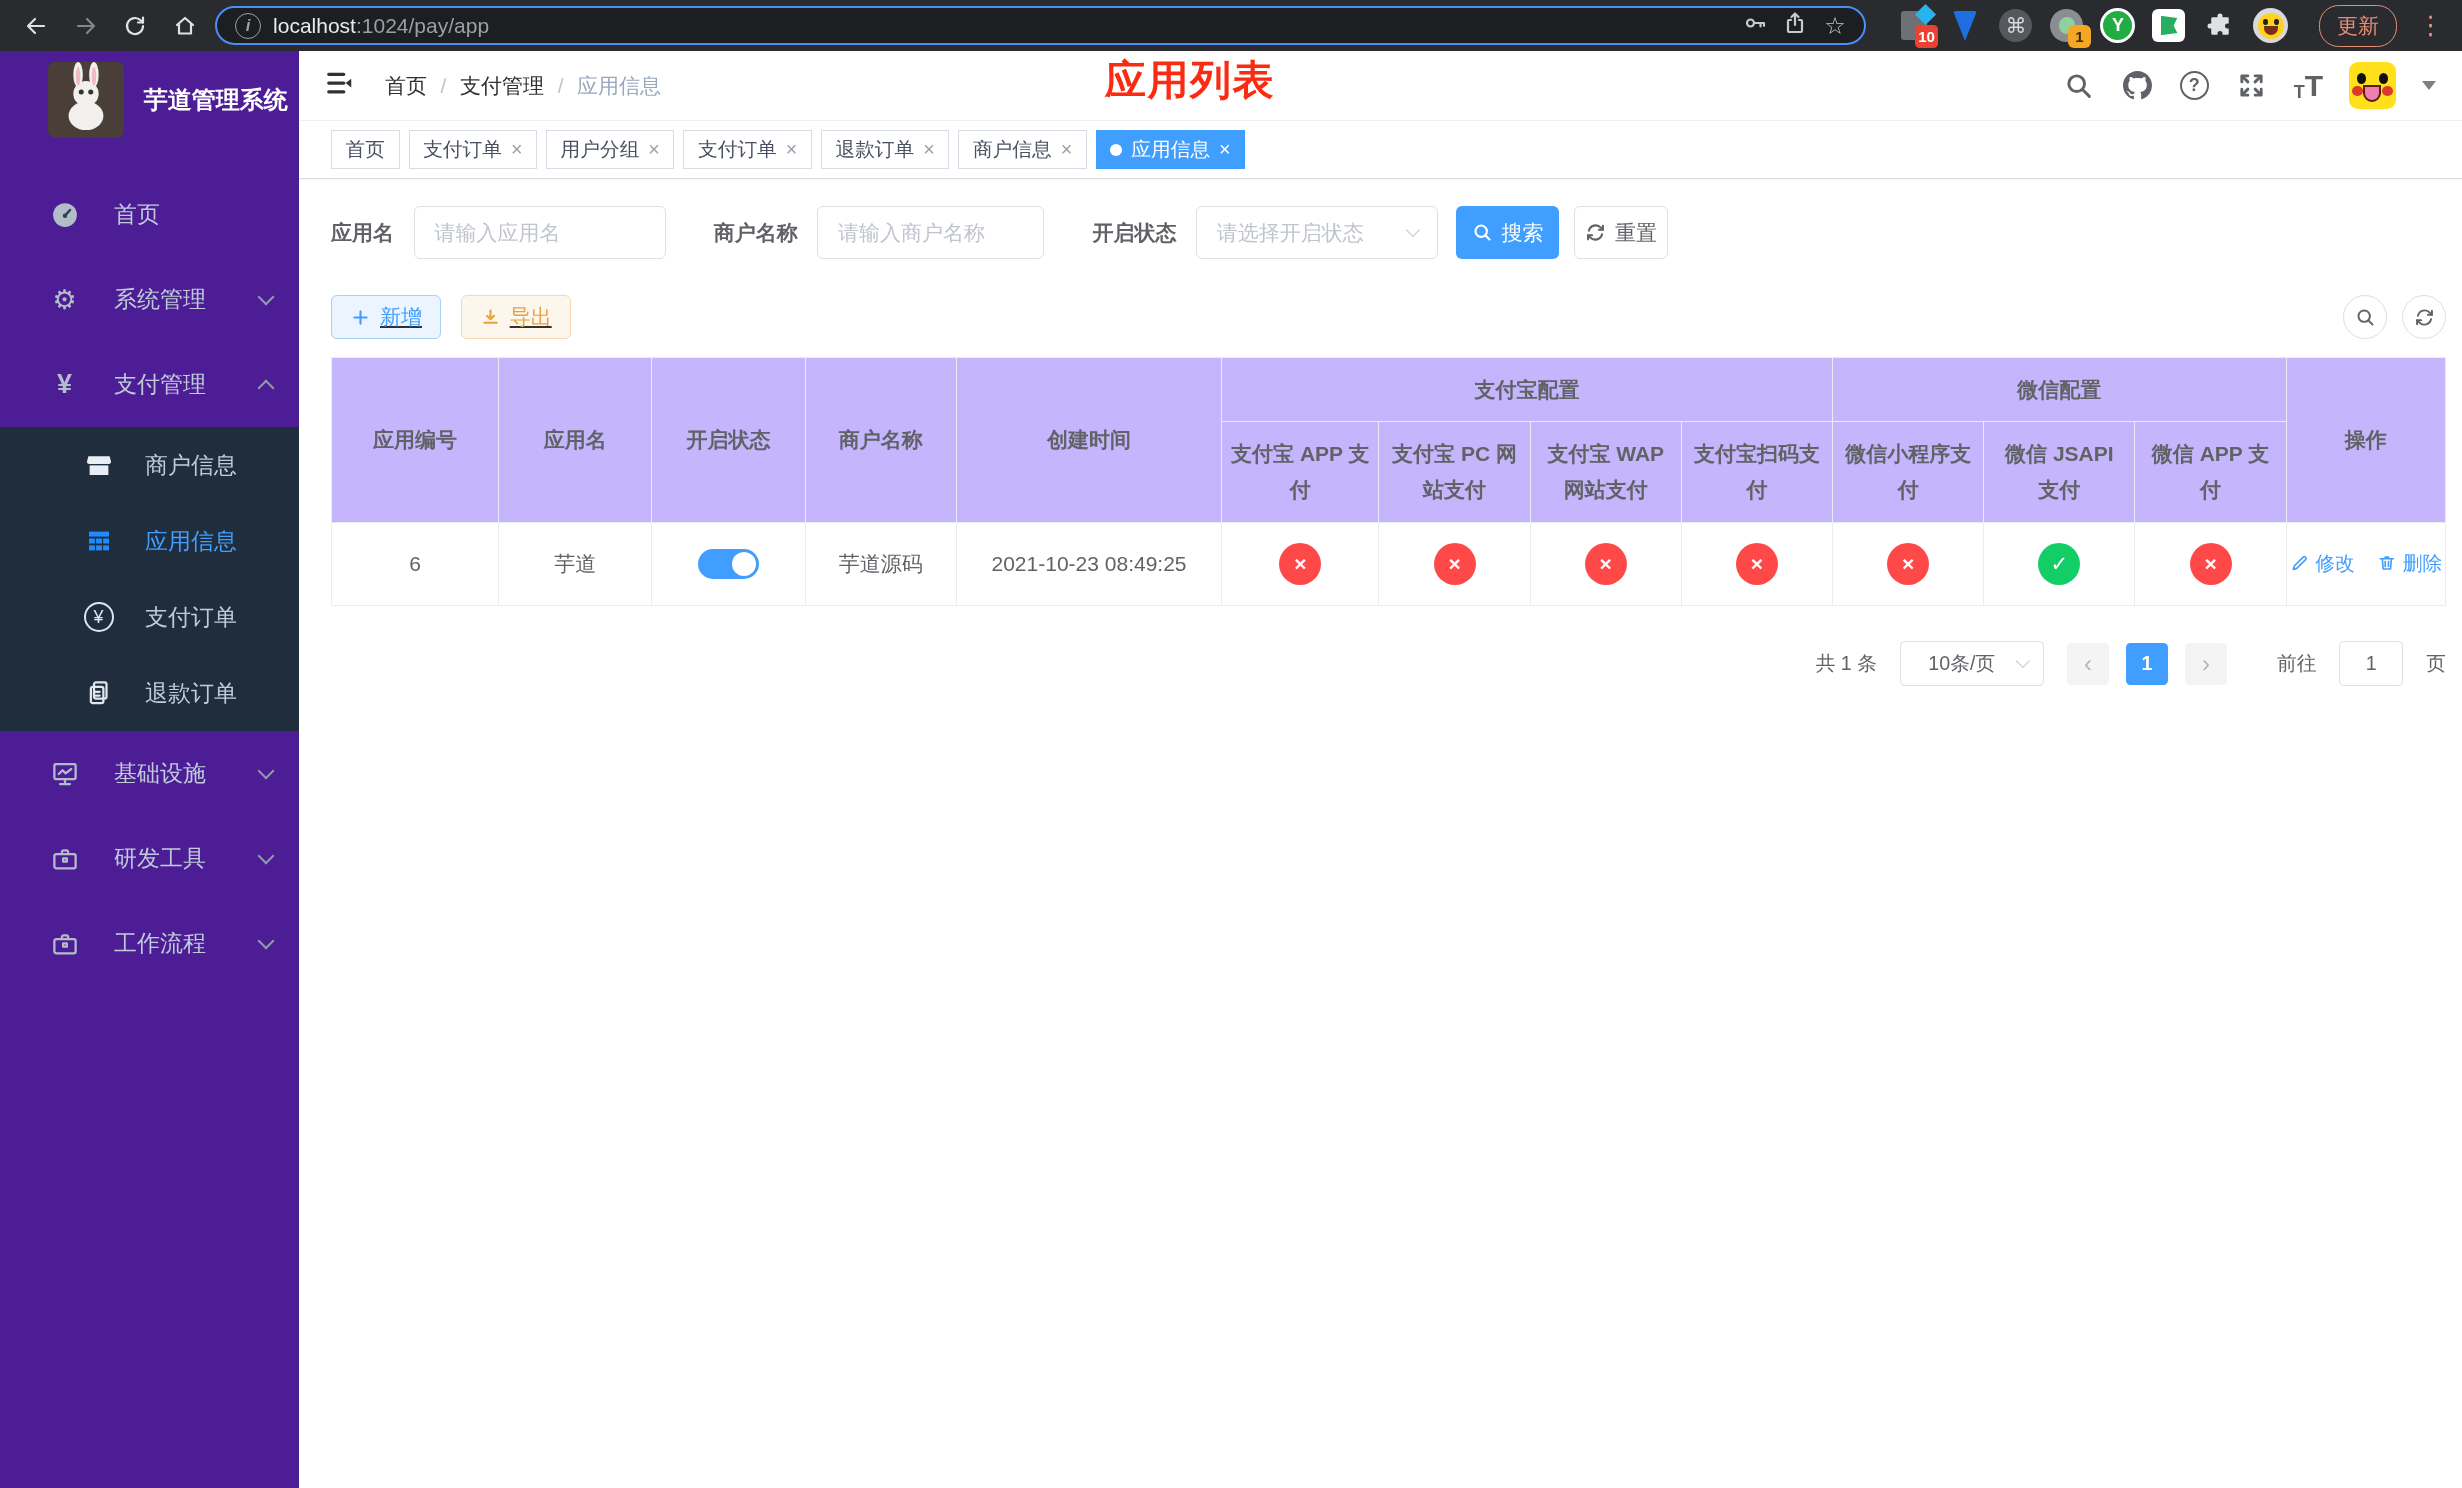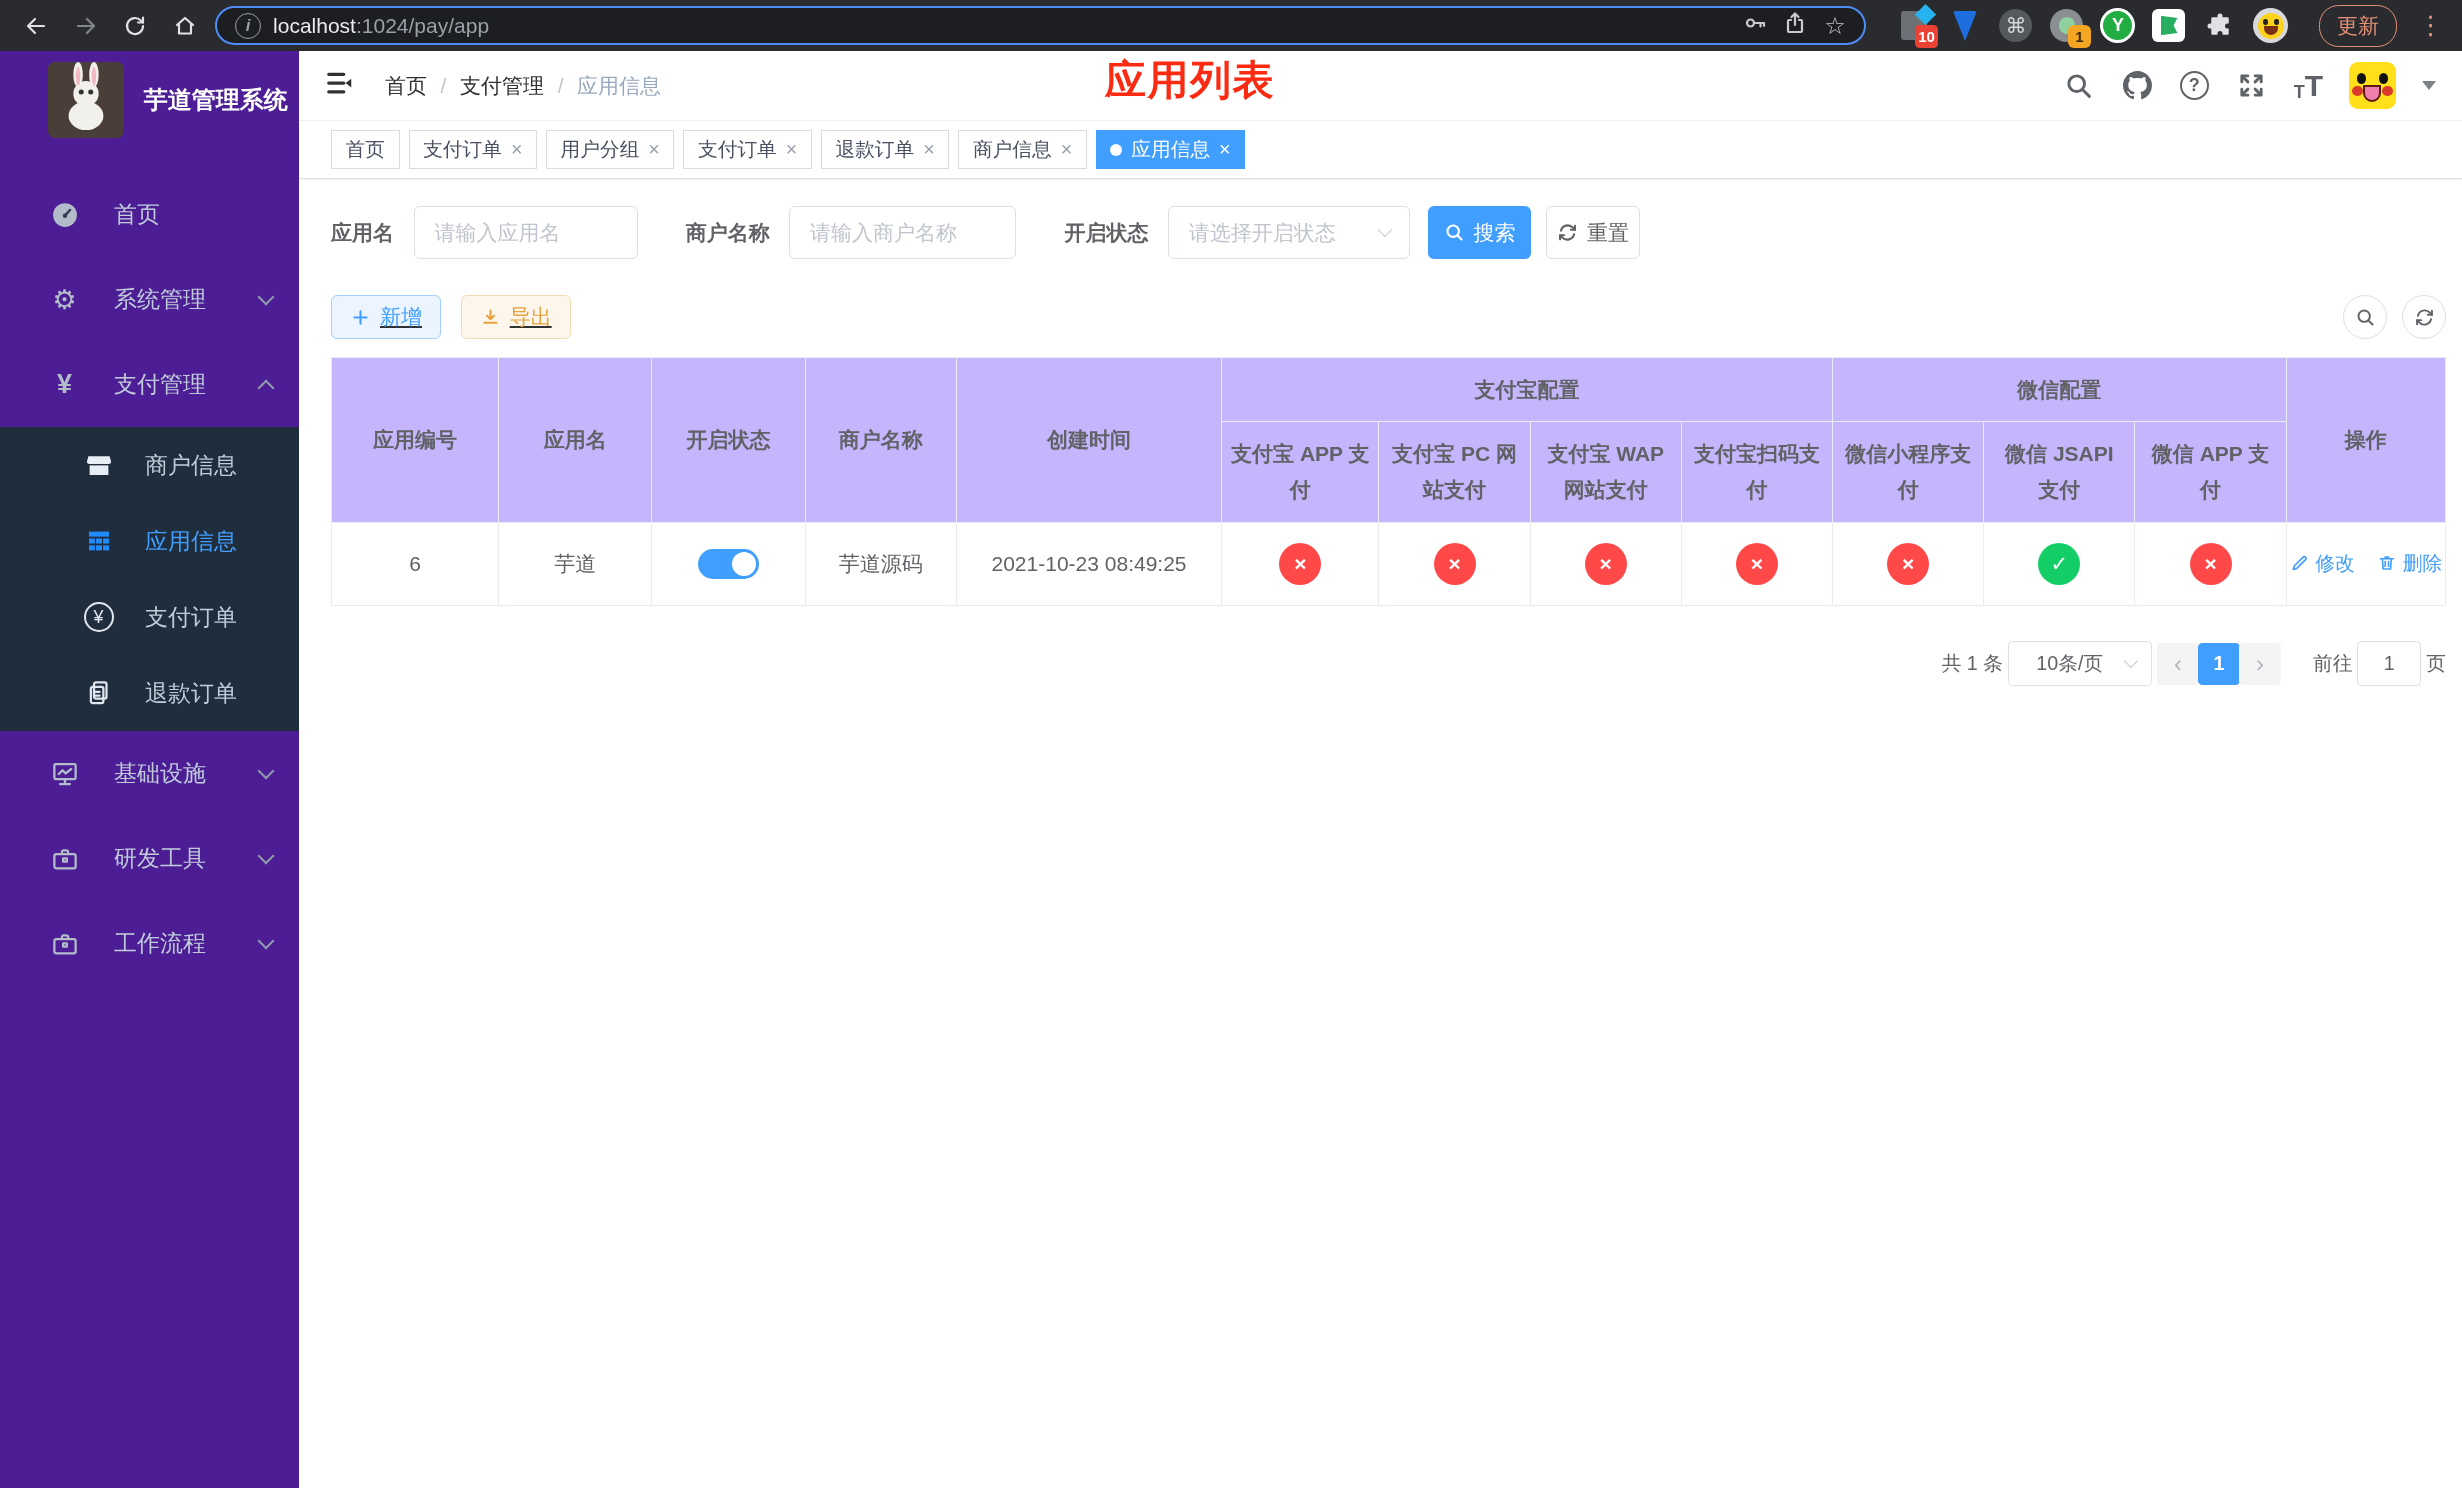--- a/index.html
+++ b/index.html
@@ -134,21 +134,21 @@
   .switch .knob { position:absolute; top:3px; left:3px; width:24px; height:24px; border-radius:50%; background:#fff; }
   .switch.on .knob { left:auto; right:3px; }
   .stat { display:inline-flex; width:42px; height:42px; border-radius:50%; align-items:center; justify-content:center; color:#fff; font-size:21px; font-weight:700; }
   .stat.err { background:#ff4949; }
   .stat.ok { background:#13ce66; }
   .op-link { color:#409eff; font-size:19.7px; display:inline-flex; align-items:center; gap:6px; cursor:pointer; }
   .op-link + .op-link { margin-left:16.7px; }
   .op-link svg { width:19.7px; height:19.7px; stroke:currentColor; fill:none; stroke-width:2; stroke-linecap:round; stroke-linejoin:round; }
 
   
-  .pager { margin-top:35px; display:flex; align-items:center; justify-content:flex-end; gap:5px; color:#606266; font-size:19.7px; }
+  .pager { margin-top:35px; display:flex; align-items:center; justify-content:flex-end; gap:23px; color:#606266; font-size:19.7px; }
   .psize { width:144px; height:45px; border:0.8px solid #dcdfe6; border-radius:4.5px; display:flex; align-items:center; padding:0 15px; gap:10.6px; background:#fff; cursor:pointer; }
   .psize .sel-text { flex:1; text-align:center; }
   .pbtn { width:42px; height:42px; background:#f4f4f5; border-radius:4.5px; display:flex; align-items:center; justify-content:center; color:#b3b7bd; font-size:24px; cursor:pointer; }
   .pnum { width:42px; height:42px; background:#409eff; color:#fff; border-radius:4.5px; display:flex; align-items:center; justify-content:center; font-weight:700; cursor:pointer; }
   .goto-input { width:64px; height:45px; border:0.8px solid #dcdfe6; border-radius:4.5px; text-align:center; font-size:19.7px; color:#606266; outline:none; }
   .gap8 { margin-left:-6px; }
 </style>
 </head>
 <body>
 
@@ -445,21 +445,21 @@
         <span>应用信息</span>
         <span class="close">×</span>
       </span>
   </div>
 
   <div class="content">
     <div class="inner">
 
       <div class="filter-row">
         <span class="f-label">应用名</span>
-        <input class="f-input" style="width: 224px;" placeholder="请输入应用名">
+        <input class="f-input" style="width: 252px;" placeholder="请输入应用名">
         <span class="f-label" style="margin-left:48px">商户名称</span>
         <input class="f-input" style="width: 227px;" placeholder="请输入商户名称">
         <span class="f-label" style="margin-left:48px">开启状态</span>
         <span class="f-select" style="width:242px">
           <span class="sel-text">请选择开启状态</span>
           <span class="chev-d"></span>
         </span>
         <button class="btn btn-primary">
           <svg viewBox="0 0 24 24">
               <circle cx="10.5" cy="10.5" r="6.5"></circle>

